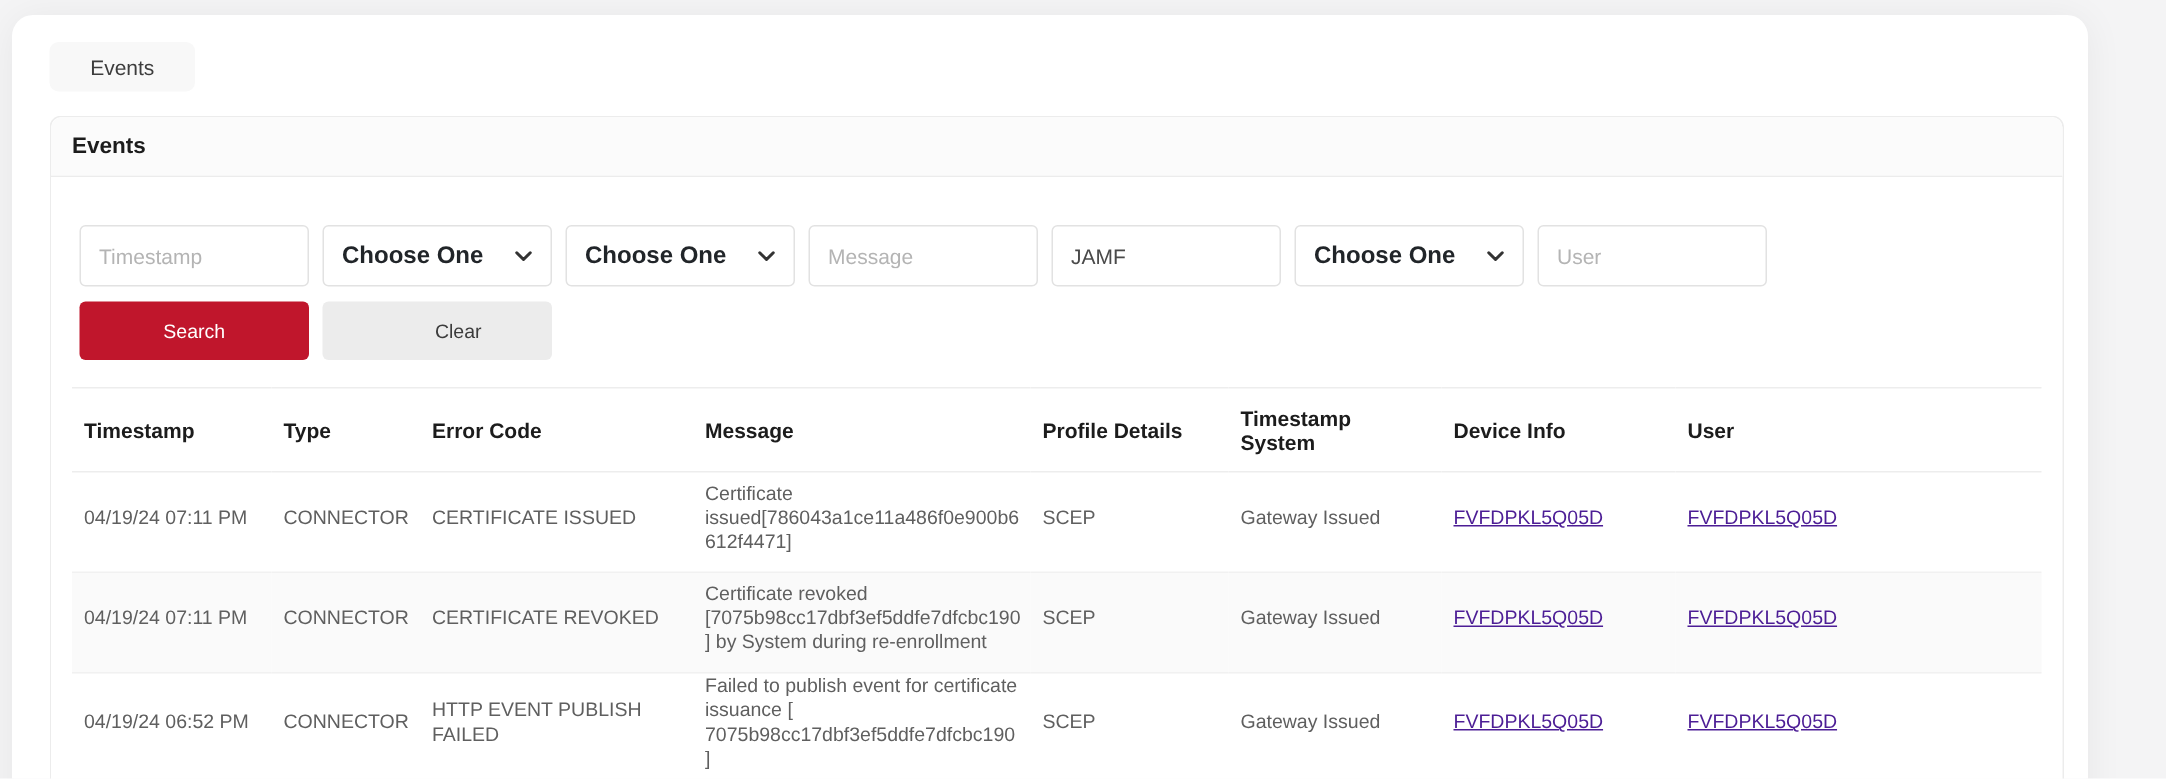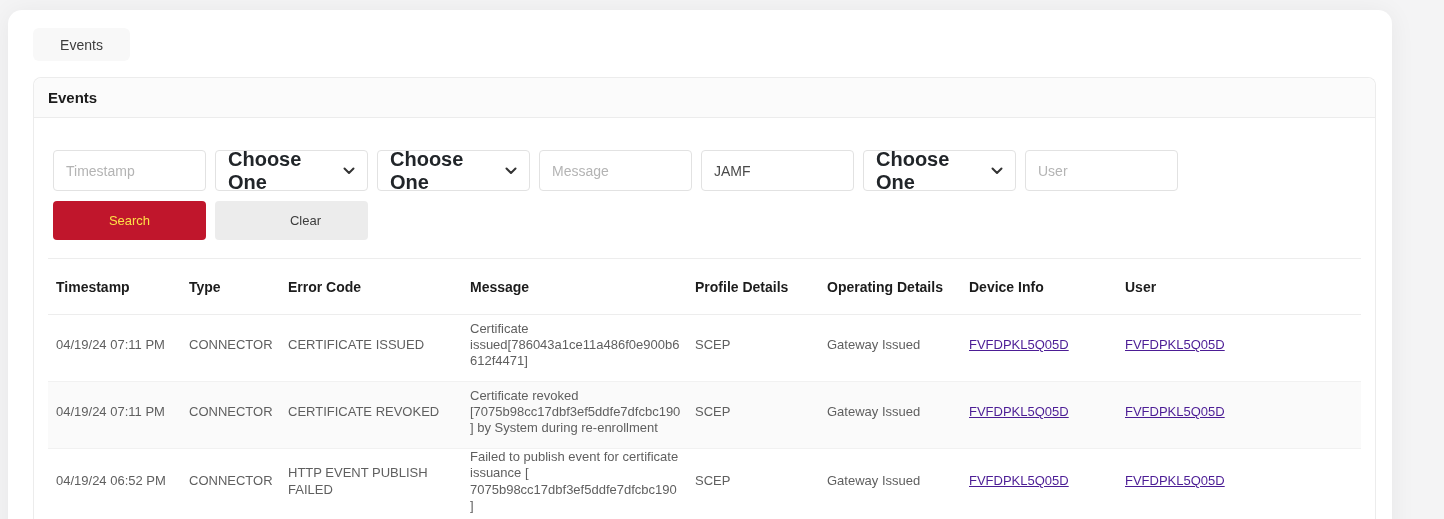--- a/index.html
+++ b/index.html
@@ -69,37 +69,37 @@
   }
   .f-input::placeholder { color: #b4b4b4; opacity: 1; }
   .f-select {
     display: flex;
     align-items: center;
     justify-content: space-between;
     cursor: pointer;
   }
   .f-select .sel-label {
     font-weight: bold;
-    font-size: 20px;
+    font-size: 16px;
     color: #212529;
   }
   .btn-row {
     display: flex;
     gap: 9px;
     margin-top: 10px;
   }
   .btn {
     width: 153px; height: 39px;
     border: none;
     border-radius: 4px;
     font-family: "Liberation Sans", "DejaVu Sans", sans-serif;
     font-size: 13px;
     cursor: pointer;
   }
-  .btn-search { background: #c0162c; color: #fde047; }
+  .btn-search { background: #c0162c; color: #ffffff; }
   .btn-clear  { background: #ececec; color: #3c3c3c; padding-left: 28px; }
   .table-wrap { margin: 18px 14px 0 14px; }
   table.events {
     width: 100%;
     border-collapse: collapse;
     table-layout: fixed;
     border-top: 1px solid #ededed;
   }
   table.events th {
     height: 56px;
@@ -186,21 +186,21 @@
             <col style="width:156px">
             <col>
         </colgroup>
         <thead>
           <tr>
               <th>Timestamp</th>
               <th>Type</th>
               <th>Error Code</th>
               <th>Message</th>
               <th>Profile Details</th>
-              <th>Operating Details</th>
+              <th>Timestamp System</th>
               <th>Device Info</th>
               <th>User</th>
             </tr>
         </thead>
         <tbody>
   <tr>
     <td>04/19/24 07:11 PM</td>
     <td>CONNECTOR</td>
     <td>CERTIFICATE ISSUED</td>
     <td>Certificate issued[786043a1ce11a486f0e900b6612f4471]</td>

